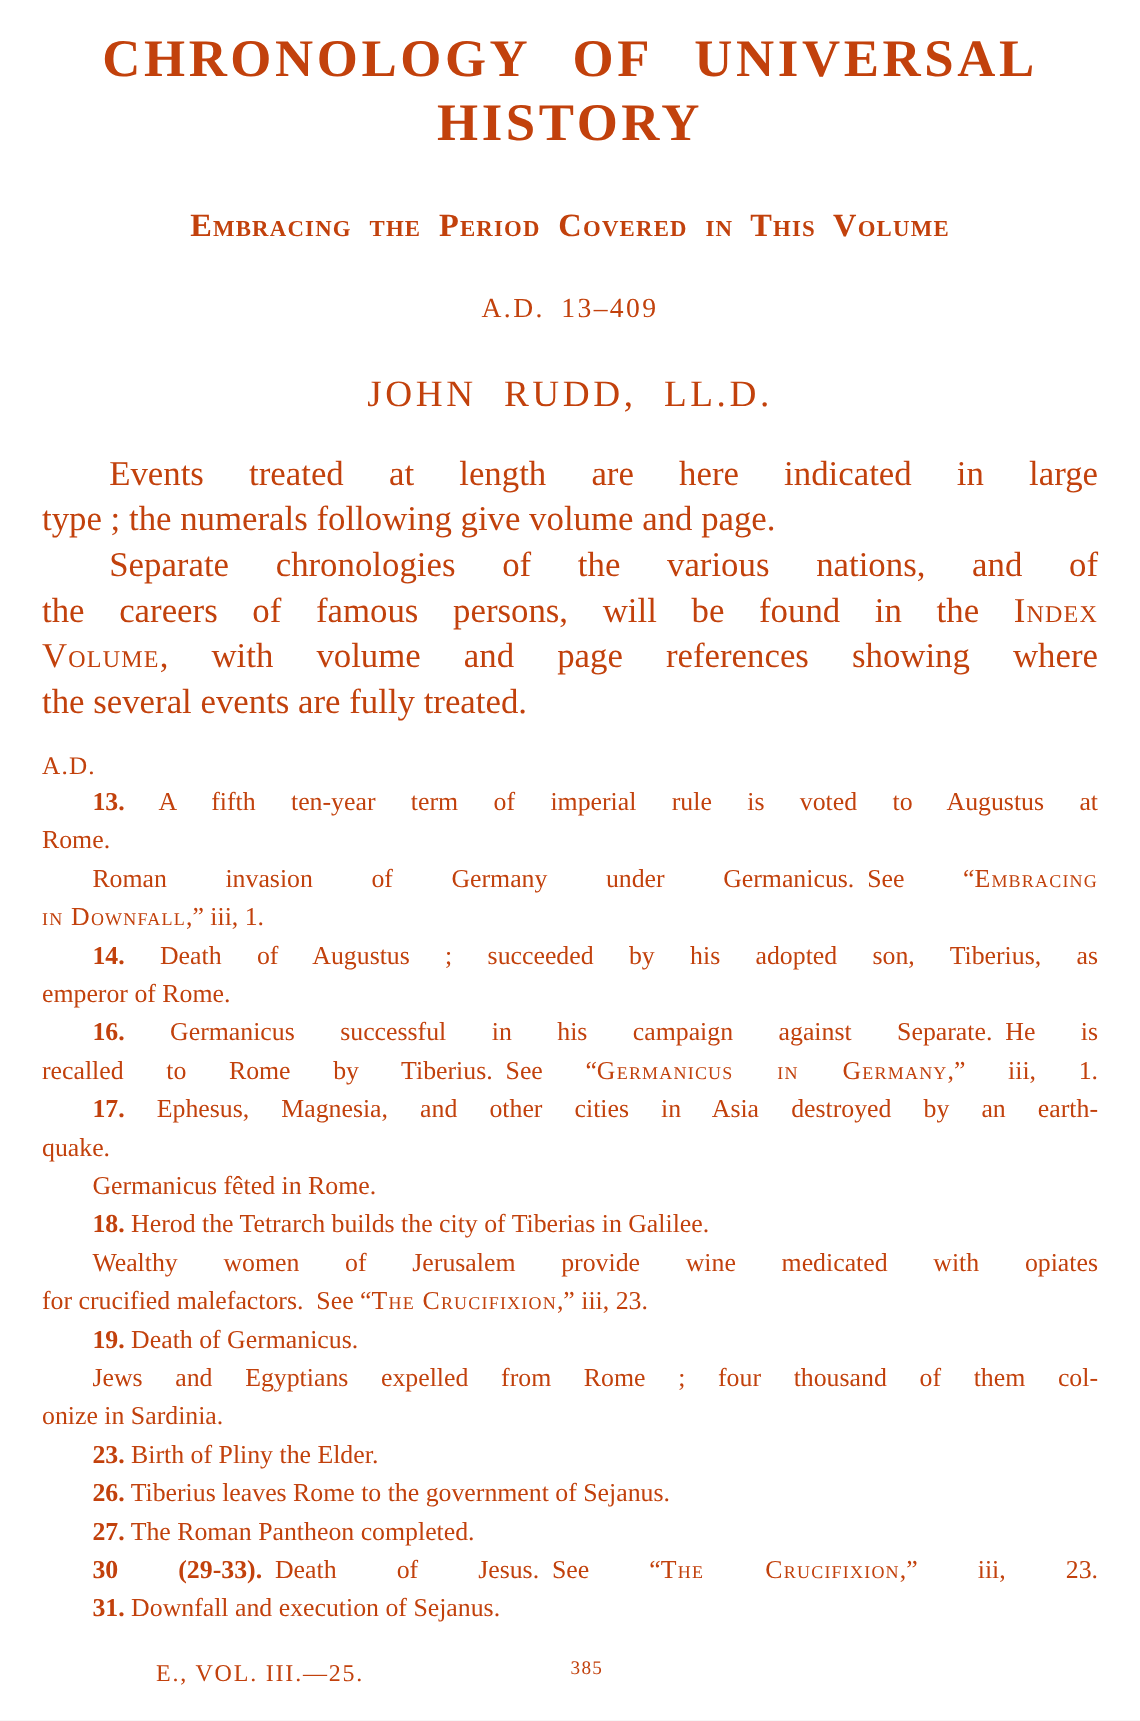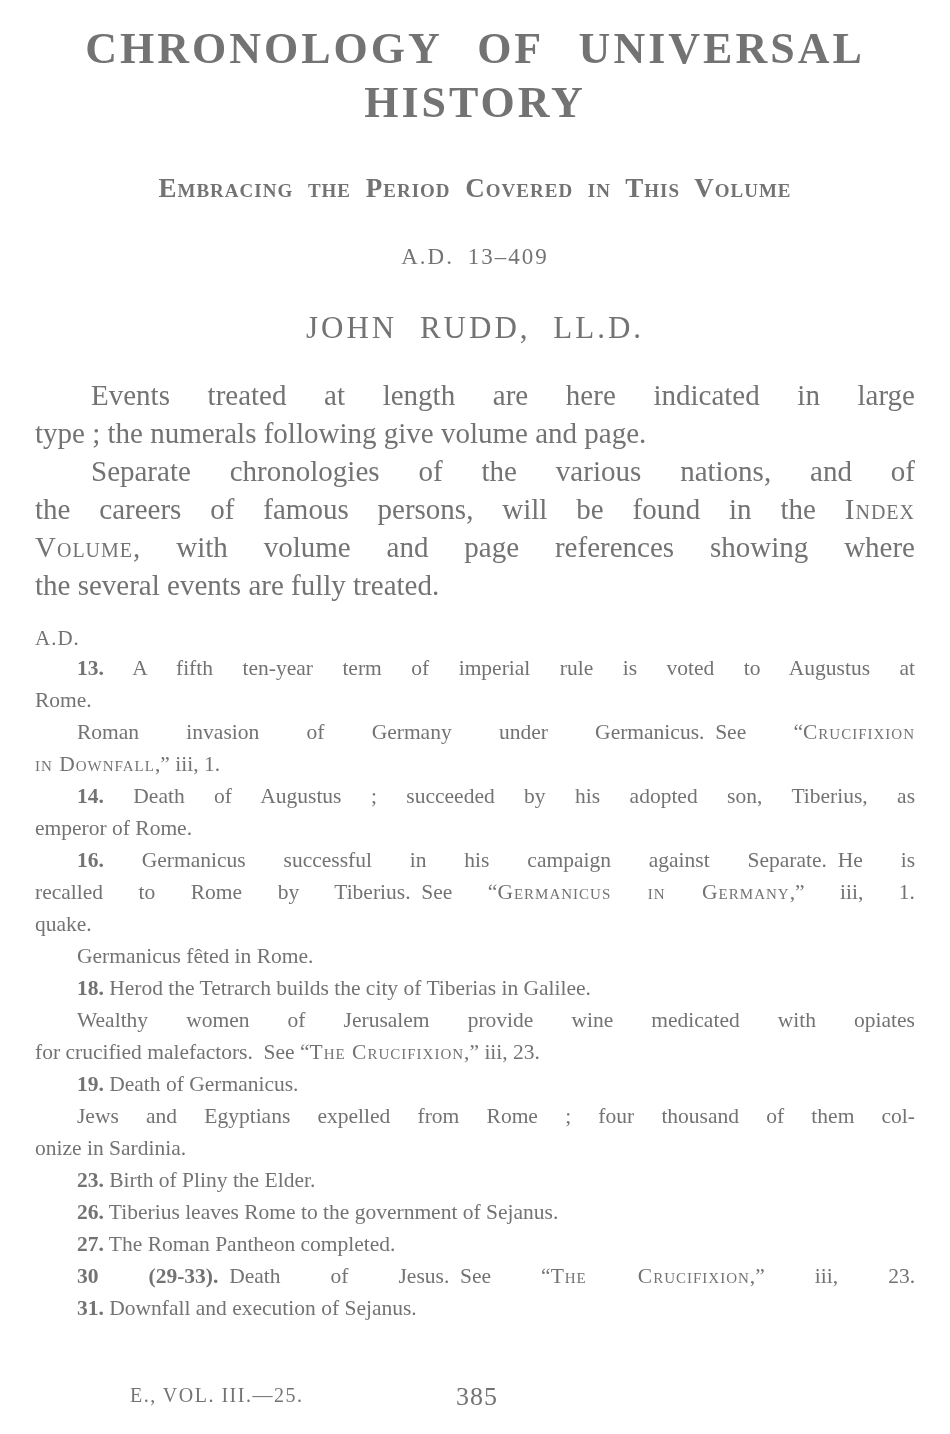--- a/index.html
+++ b/index.html
@@ -1,21 +1,21 @@
 <!DOCTYPE html>
 <html><head>
 <meta charset="utf-8">
 <style>
   html,body { margin:0; padding:0; background:#e8e8e8; }
   .page {
     position:relative;
     width:950px; height:1434px;
     margin:0 auto;
     background:#ffffff;
-    color:#737373;
+    color:#c2410c;
     font-family:"Liberation Serif", serif;
     box-sizing:border-box;
     padding:22px 35px 0 35px;
     overflow:hidden;
   }
   .title { text-align:center; font-size:44px; line-height:54px; font-weight:700; letter-spacing:3px; word-spacing:22px; }
   .subtitle {
     margin-top:40px; text-align:center;
     font-variant:small-caps; font-size:27px; line-height:36px;
     letter-spacing:1px; word-spacing:7px; font-weight:600;
@@ -33,21 +33,21 @@
   .entries .line.first { padding-left:42px; }
 
   .ad-heading { margin-top:20px; font-size:21px; line-height:28px; font-weight:400; letter-spacing:1px; }
 
   .num { font-weight:700; }
   .sc  { font-variant:small-caps; letter-spacing:1px; }
   .seg {}
 
   .footer { position:absolute; left:35px; right:35px; bottom:24px; height:28px; font-size:20px; }
   .footer-left { position:absolute; left:95px; top:2px; letter-spacing:1.5px; }
-  .footer-page { position:absolute; left:2px; width:100%; top:0; text-align:center; font-size:26px; letter-spacing:1px; }
+  .footer-page { position:absolute; left:14px; width:100%; top:0; text-align:center; font-size:16px; letter-spacing:1px; }
 </style>
 </head>
 <body>
 
 <div class="page">
 
   <div class="title">
     <div>CHRONOLOGY OF UNIVERSAL</div>
     <div>HISTORY</div>
   </div>
@@ -72,32 +72,33 @@
     </div>
 
   <div class="ad-heading">A.D.</div>
 
   <div class="entries">
       <div class="para">
         <div class="line fill first"><span class="num">13.</span><span class="seg"> A fifth ten-year term of imperial rule is voted to Augustus at</span></div>
         <div class="line"><span class="seg">Rome.</span></div>
       </div>
       <div class="para">
-        <div class="line fill first"><span class="seg">Roman invasion of Germany under Germanicus. See “</span><span class="sc">Crucifixion</span></div>
+        <div class="line fill first"><span class="seg">Roman invasion of Germany under Germanicus. See “</span><span class="sc">Embracing</span></div>
         <div class="line"><span class="sc">in Downfall</span><span class="seg">,” iii, 1.</span></div>
       </div>
       <div class="para">
         <div class="line fill first"><span class="num">14.</span><span class="seg"> Death of Augustus ; succeeded by his adopted son, Tiberius, as</span></div>
         <div class="line"><span class="seg">emperor of Rome.</span></div>
       </div>
       <div class="para">
         <div class="line fill first"><span class="num">16.</span><span class="seg"> Germanicus successful in his campaign against Separate. He is</span></div>
         <div class="line fill"><span class="seg">recalled to Rome by Tiberius. See “</span><span class="sc">Germanicus in Germany</span><span class="seg">,” iii, 1.</span></div>
       </div>
       <div class="para">
+        <div class="line fill first"><span class="num">17.</span><span class="seg"> Ephesus, Magnesia, and other cities in Asia destroyed by an earth-</span></div>
         <div class="line"><span class="seg">quake.</span></div>
       </div>
       <div class="para">
         <div class="line first"><span class="seg">Germanicus fêted in Rome.</span></div>
       </div>
       <div class="para">
         <div class="line first"><span class="num">18.</span><span class="seg"> Herod the Tetrarch builds the city of Tiberias in Galilee.</span></div>
       </div>
       <div class="para">
         <div class="line fill first"><span class="seg">Wealthy women of Jerusalem provide wine medicated with opiates</span></div>

